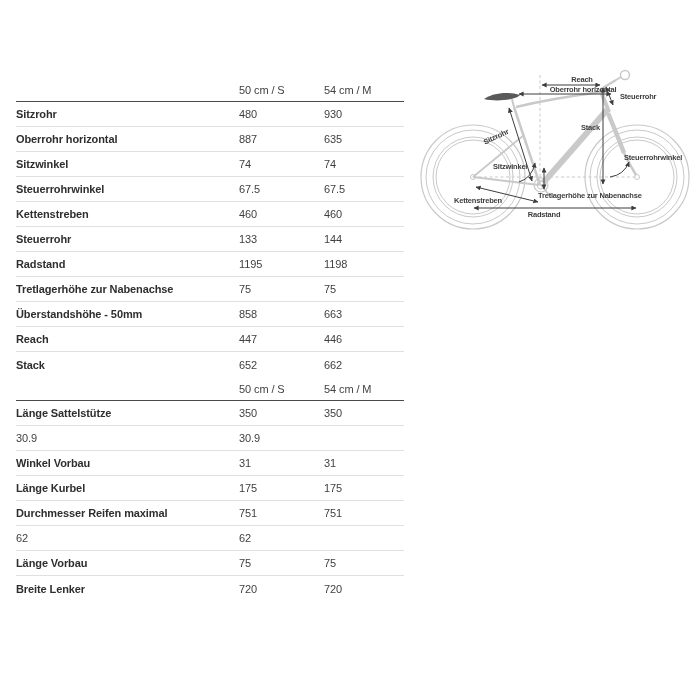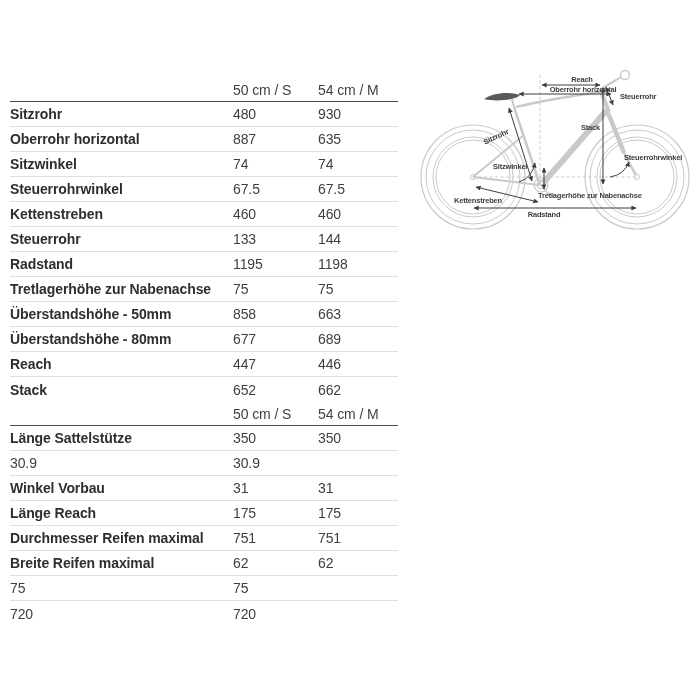--- a/index.html
+++ b/index.html
@@ -9,24 +9,24 @@
     font-family: "Liberation Sans", sans-serif;
     position: relative;
     overflow: hidden;
     color: #2e2e2e;
   }
   .page { position: absolute; inset: 0; background: #fff; }
 
   
   .geo-table {
     position: absolute;
-    left: 10px;
+    left: 16px;
     top: 78px;
     width: 388px;
-    font-size: 14px;
+    font-size: 11px;
     letter-spacing: -0.1px;
   }
   .trow {
     display: grid;
     grid-template-columns: 223px 85px 80px;
     align-items: center;
     height: 25px;
     border-bottom: 1px solid #e0e0e0;
   }
   .trow.thead {
@@ -110,25 +110,20 @@
           <div class="rlabel">Tretlagerhöhe zur Nabenachse</div>
           <div class="rval">75</div>
           <div class="rval">75</div>
         </div>
         <div class="trow">
           <div class="rlabel">Überstandshöhe - 50mm</div>
           <div class="rval">858</div>
           <div class="rval">663</div>
         </div>
         <div class="trow">
-          <div class="rlabel">Überstandshöhe - 80mm</div>
-          <div class="rval">677</div>
-          <div class="rval">689</div>
-        </div>
-        <div class="trow">
           <div class="rlabel">Reach</div>
           <div class="rval">447</div>
           <div class="rval">446</div>
         </div>
         <div class="trow last">
           <div class="rlabel">Stack</div>
           <div class="rval">652</div>
           <div class="rval">662</div>
         </div>
       </section>
@@ -146,39 +141,40 @@
         <div class="trow">
           <div class="rval">30.9</div>
           <div class="rval">30.9</div>
         </div>
         <div class="trow">
           <div class="rlabel">Winkel Vorbau</div>
           <div class="rval">31</div>
           <div class="rval">31</div>
         </div>
         <div class="trow">
-          <div class="rlabel">Länge Reach</div>
+          <div class="rlabel">Länge Kurbel</div>
           <div class="rval">175</div>
           <div class="rval">175</div>
         </div>
         <div class="trow">
           <div class="rlabel">Durchmesser Reifen maximal</div>
           <div class="rval">751</div>
           <div class="rval">751</div>
         </div>
         <div class="trow">
-          <div class="rlabel">Breite Reifen maximal</div>
           <div class="rval">62</div>
           <div class="rval">62</div>
         </div>
         <div class="trow">
+          <div class="rlabel">Länge Vorbau</div>
           <div class="rval">75</div>
           <div class="rval">75</div>
         </div>
         <div class="trow last">
+          <div class="rlabel">Breite Lenker</div>
           <div class="rval">720</div>
           <div class="rval">720</div>
         </div>
       </section>
   </div>
 
   <div class="diagram">
     <svg viewBox="0 0 280 200">
       <defs>
         <marker id="ah" markerWidth="6" markerHeight="6" refX="4.6" refY="2.5" orient="auto-start-reverse" markerUnits="userSpaceOnUse">

